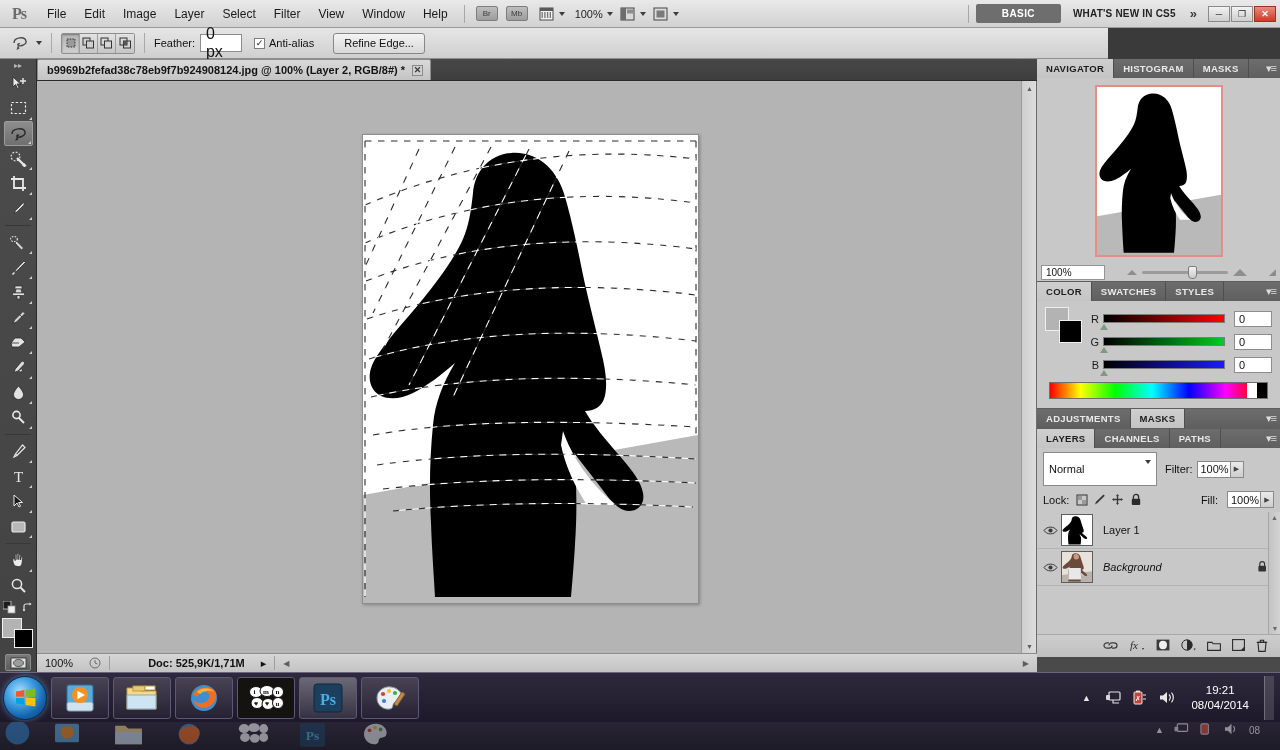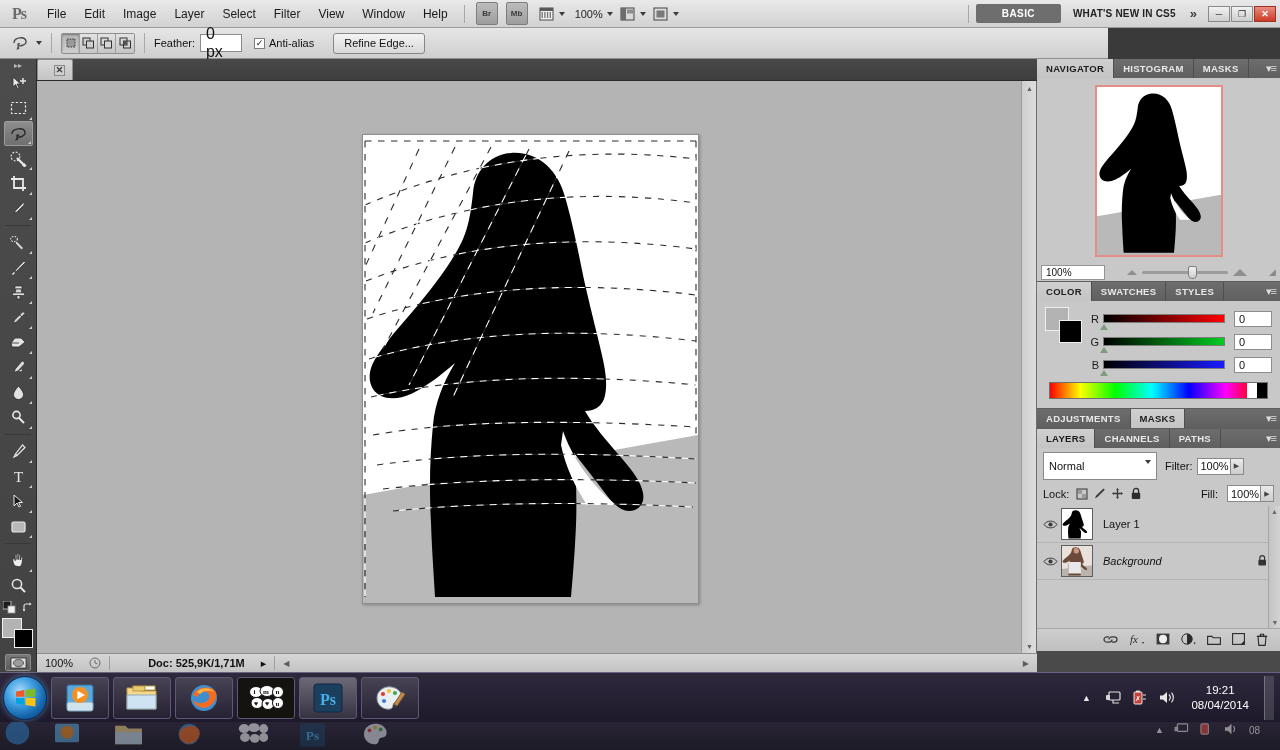--- a/index.html
+++ b/index.html
@@ -23,24 +23,24 @@
     width:38px; height:26px; display:flex; align-items:center; justify-content:center;
     color:#6b6b6b; font-size:16px; font-weight:bold; font-family:"Liberation Serif", serif;
     letter-spacing:-1px;
   }
   .menu-item {
     padding:4px 9px; font-size:12px; color:#1a1a1a; height:26px;
     display:flex; align-items:center; cursor:default;
   }
   .mb-sep { width:1px; height:18px; background:#a8a8a8; margin:0 7px; }
   .mb-btn {
-    min-width:22px; height:23px; border:1px solid #7e7e7e; border-radius:2px;
+    min-width:22px; height:15px; border:1px solid #7e7e7e; border-radius:2px;
     background:linear-gradient(#bdbdbd,#9d9d9d);
     display:flex;align-items:center;justify-content:center;
-    font-size:8px; font-weight:bold; color:#3a3a3a; margin:0 4px; padding:0 3px;
+    font-size:8px; font-weight:normal; color:#3a3a3a; margin:0 4px; padding:0 3px;
   }
   .mb-icon { width:17px; height:16px; display:flex; align-items:center; justify-content:center; margin-left:6px;}
   .caret { width:0;height:0;border-left:3px solid transparent;border-right:3px solid transparent;
            border-top:4px solid #3c3c3c; margin-left:4px; }
   .zoombox { font-size:11px; color:#1d1d1d; margin-left:10px; display:flex; align-items:center; }
   .ws-basic {
     background:#6e6e6e; color:#fff; font-size:10px; font-weight:bold; letter-spacing:.4px;
     padding:4px 26px; border-radius:2px; margin-right:4px;
   }
   .ws-new { font-size:10px; font-weight:bold; color:#232323; letter-spacing:.2px; padding:0 8px; }
@@ -226,21 +226,21 @@
     height:17px; margin:6px 4px 5px 4px; border:1px solid #6f6f6f;
     background:linear-gradient(90deg,#ff0000,#ffff00 14%,#00ff00 30%,#00ffff 47%,#0000ff 64%,#ff00ff 81%,#ff0000 94%);
     position:relative;
   }
   .spec-end { position:absolute; right:0; top:0; width:20px;height:100%; }
 
   
   .lay-ctl { padding:4px 6px; }
   .blend-row { display:flex; align-items:center; margin-bottom:5px; }
   .blend-sel {
-    width:114px;height:28px;background:#fff;border:1px solid #8a8a8a;
+    width:114px;height:34px;background:#fff;border:1px solid #8a8a8a;
     font-size:11px;color:#111;display:flex;align-items:center;padding:0 5px;
     position:relative;
   }
   .blend-sel .caret { position:absolute; right:5px; top:7px; margin:0;}
   .opa-lbl { font-size:11px;color:#111; margin-left:8px; }
   .spin {
     width:34px;height:17px;background:#fff;border:1px solid #8a8a8a;
     font-size:11px;color:#111;display:flex;align-items:center;padding:0 3px; margin-left:4px;
   }
   .spin-btn { width:13px;height:17px;border:1px solid #8a8a8a;border-left:none;
@@ -586,20 +586,21 @@
     <div class="qmask">
       <svg width="17" height="12" viewBox="0 0 17 12">
           <rect x="1" y="1" width="15" height="10" fill="#e0e0e0" stroke="#2b2b2b" stroke-width=".8"></rect>
           <ellipse cx="8.5" cy="6" rx="5" ry="3.6" fill="#9c9c9c" stroke="#2b2b2b" stroke-width=".7"></ellipse>
         </svg>
     </div>
   </div>
 
   <div class="tabstrip">
     <div class="doctab">
+      <span>b9969b2fefad38c78eb9f7b924908124.jpg @ 100% (Layer 2, RGB/8#) *</span>
       <span class="tabclose">✕</span>
     </div>
   </div>
 
   <div class="canvasarea">
     <div class="artboard">
       <svg width="335" height="468" viewBox="0 0 335 468">
         <rect x="0" y="0" width="335" height="468" fill="#ffffff"></rect>
 
         <path d="M0 360 L335 300 L335 468 L0 468 Z" fill="#b9b9b9"></path>

